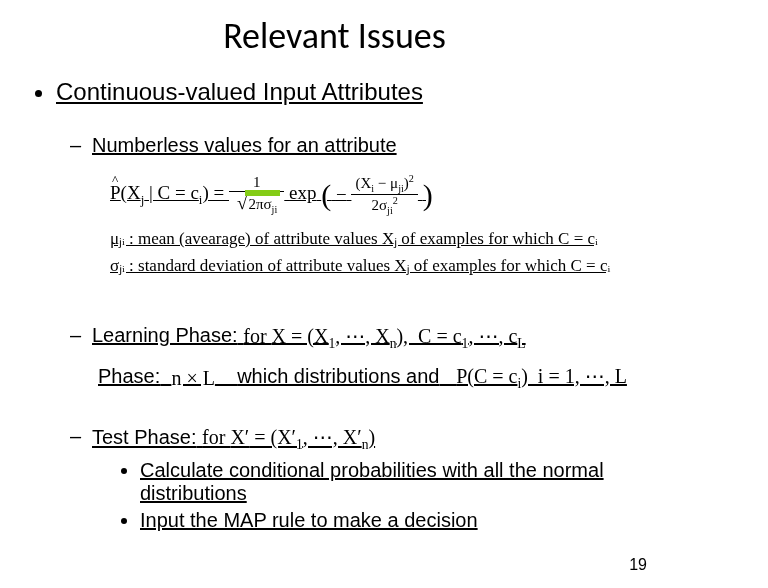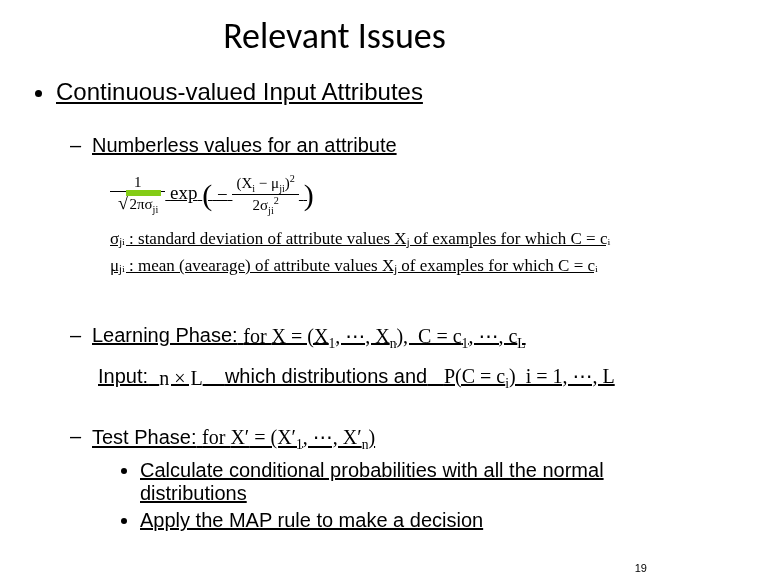--- a/index.html
+++ b/index.html
@@ -18,21 +18,21 @@
   .eq-main { font-size: 19px; margin-bottom: 10px; }
   .eq-main .frac { display: inline-block; vertical-align: middle; text-align: center; font-size: 15px; }
   .eq-main .frac .num { display: block; border-bottom: 1px solid #000; padding: 0 4px; }
   .eq-main .frac .den { display: block; padding: 0 4px; }
   .eq-def { font-size: 17px; margin-bottom: 4px; }
   .lp-row { line-height: 1.9; }
   .inline { vertical-align: middle; }
   .sqrt { position: relative; padding-left: 4px; }
   .sqrt::before { content: "√"; font-size: 19px; margin-right: -2px; }
   .sqrt-body { border-top: 6px solid #84cc16; padding: 0 3px; }
-  .pagenum { position: absolute; right: 22px; bottom: 14px; font-size: 11px; }
+  .pagenum { position: absolute; right: 22px; bottom: 14px; font-size: 16px; }
   sub, sup { font-size: 0.68em; }
   .hat { position: relative; }
   .hat::before { content: "^"; position: absolute; left: 2px; top: -10px; font-size: 0.7em; }
   .spacer-after-eq { height: 4px; }
 </style>
 </head>
 <body>
 
 <div class="slide">
 
@@ -41,48 +41,49 @@
   <ul class="lvl1">
     <li>
       <span>Continuous-valued Input Attributes</span>
 
       <ul class="lvl2">
         <li>Numberless values for an attribute</li>
       </ul>
 
       <div class="eq-block">
         <div class="eq-main">
+          <span class="math"><span class="hat">P</span>(X<sub>j</sub> | C = c<sub>i</sub>) = </span>
           <span class="frac"><span class="num">1</span><span class="den"><span class="sqrt"><span class="sqrt-body">2πσ<sub>ji</sub></span></span></span></span>
           <span class="math">exp</span>
           <span style="font-size:30px; vertical-align:middle;">(</span>
           <span class="math" style="vertical-align:middle;">−</span>
           <span class="frac"><span class="num">(X<sub>i</sub> − μ<sub>ji</sub>)<sup>2</sup></span><span class="den">2σ<sub>ji</sub><sup>2</sup></span></span>
           <span style="font-size:30px; vertical-align:middle;">)</span>
         </div>
+        <div class="eq-def math">μⱼᵢ : mean (avearage) of attribute values Xⱼ of examples  for which C = cᵢ</div>
         <div class="eq-def math">σⱼᵢ : standard deviation of attribute values Xⱼ of examples  for which C = cᵢ</div>
-        <div class="eq-def math">μⱼᵢ : mean (avearage) of attribute values Xⱼ of examples  for which C = cᵢ</div>
       </div>
 
       <div class="spacer-after-eq"></div>
 
       <ul class="lvl2">
         <li class="lp-row">
           <span>Learning Phase:</span>
           <span class="math inline"> for <b style="font-weight:400">X</b> = (X<sub>1</sub>, ⋯, X<sub>n</sub>),&nbsp; C = c<sub>1</sub>, ⋯, c<sub>L</sub></span><br>
-          <span style="padding-left:6px">Input:</span>
+          <span style="padding-left:6px">Phase:</span>
           &nbsp;<span class="math inline">n × L</span>&nbsp;&nbsp;&nbsp;
           <span>which distributions and</span>
           &nbsp; <span class="math inline">P(C = c<sub>i</sub>)&nbsp; i = 1, ⋯, L</span>
         </li>
         <li>
           <span>Test Phase:</span>
           <span class="math inline"> for <b style="font-weight:400">X′</b> = (X′<sub>1</sub>, ⋯, X′<sub>n</sub>)</span>
           <ul class="lvl3">
             <li>Calculate conditional probabilities with all the normal distributions</li>
-            <li>Apply the MAP rule to make a decision</li>
+            <li>Input the MAP rule to make a decision</li>
           </ul>
         </li>
       </ul>
 
     </li>
   </ul>
 
   <div class="pagenum">19</div>
 </div>
 

